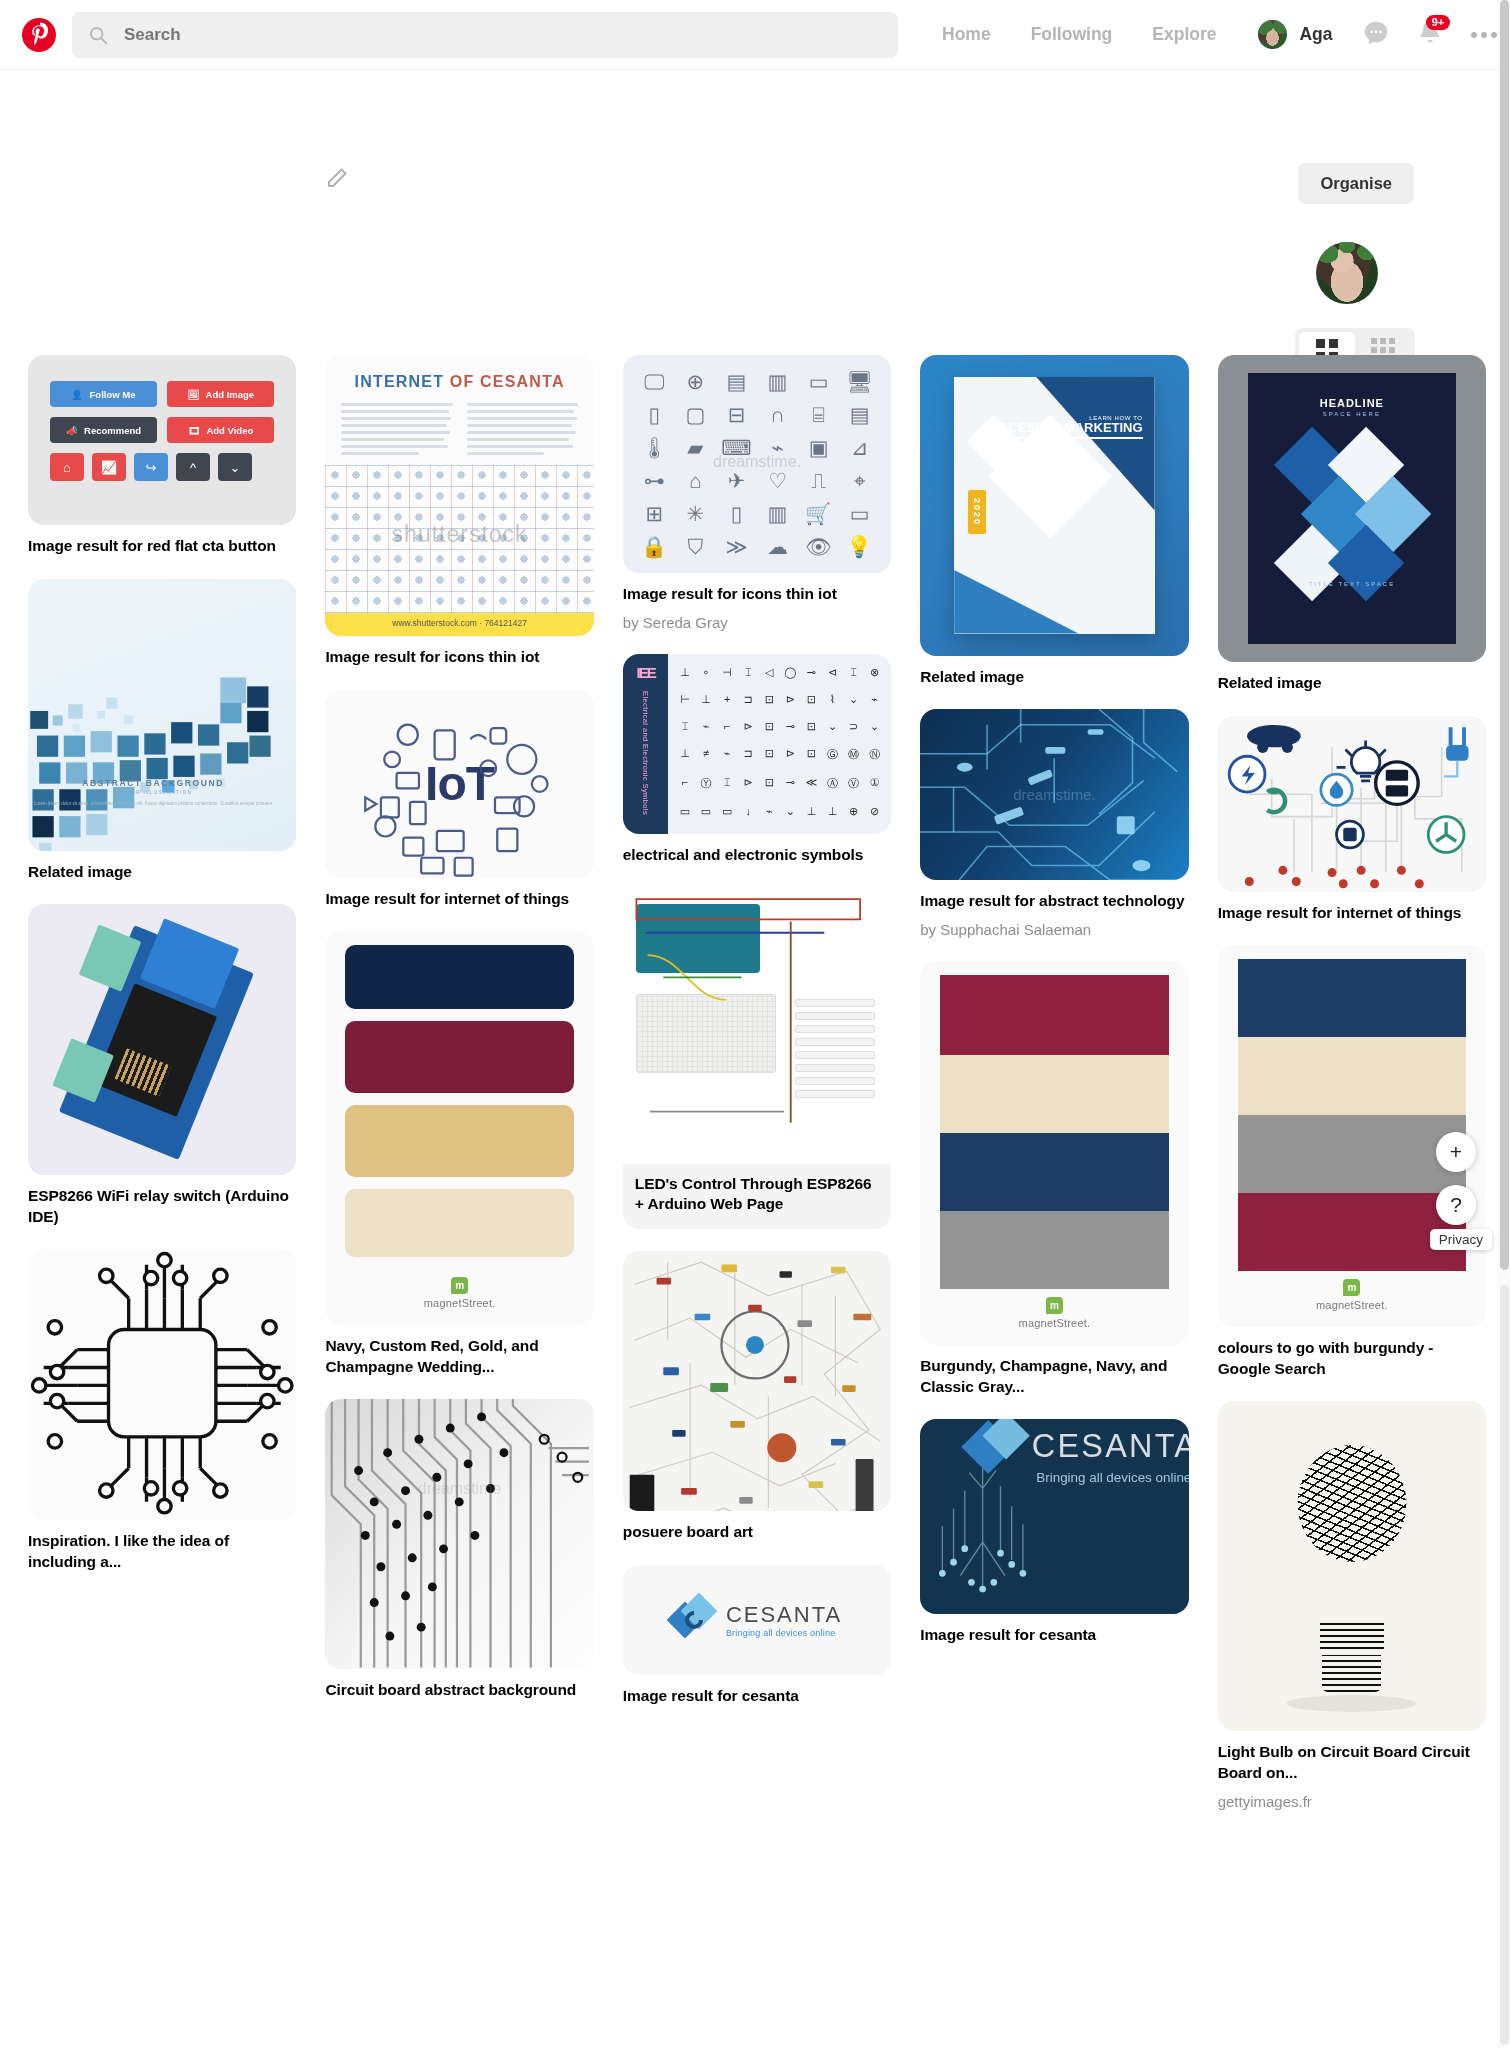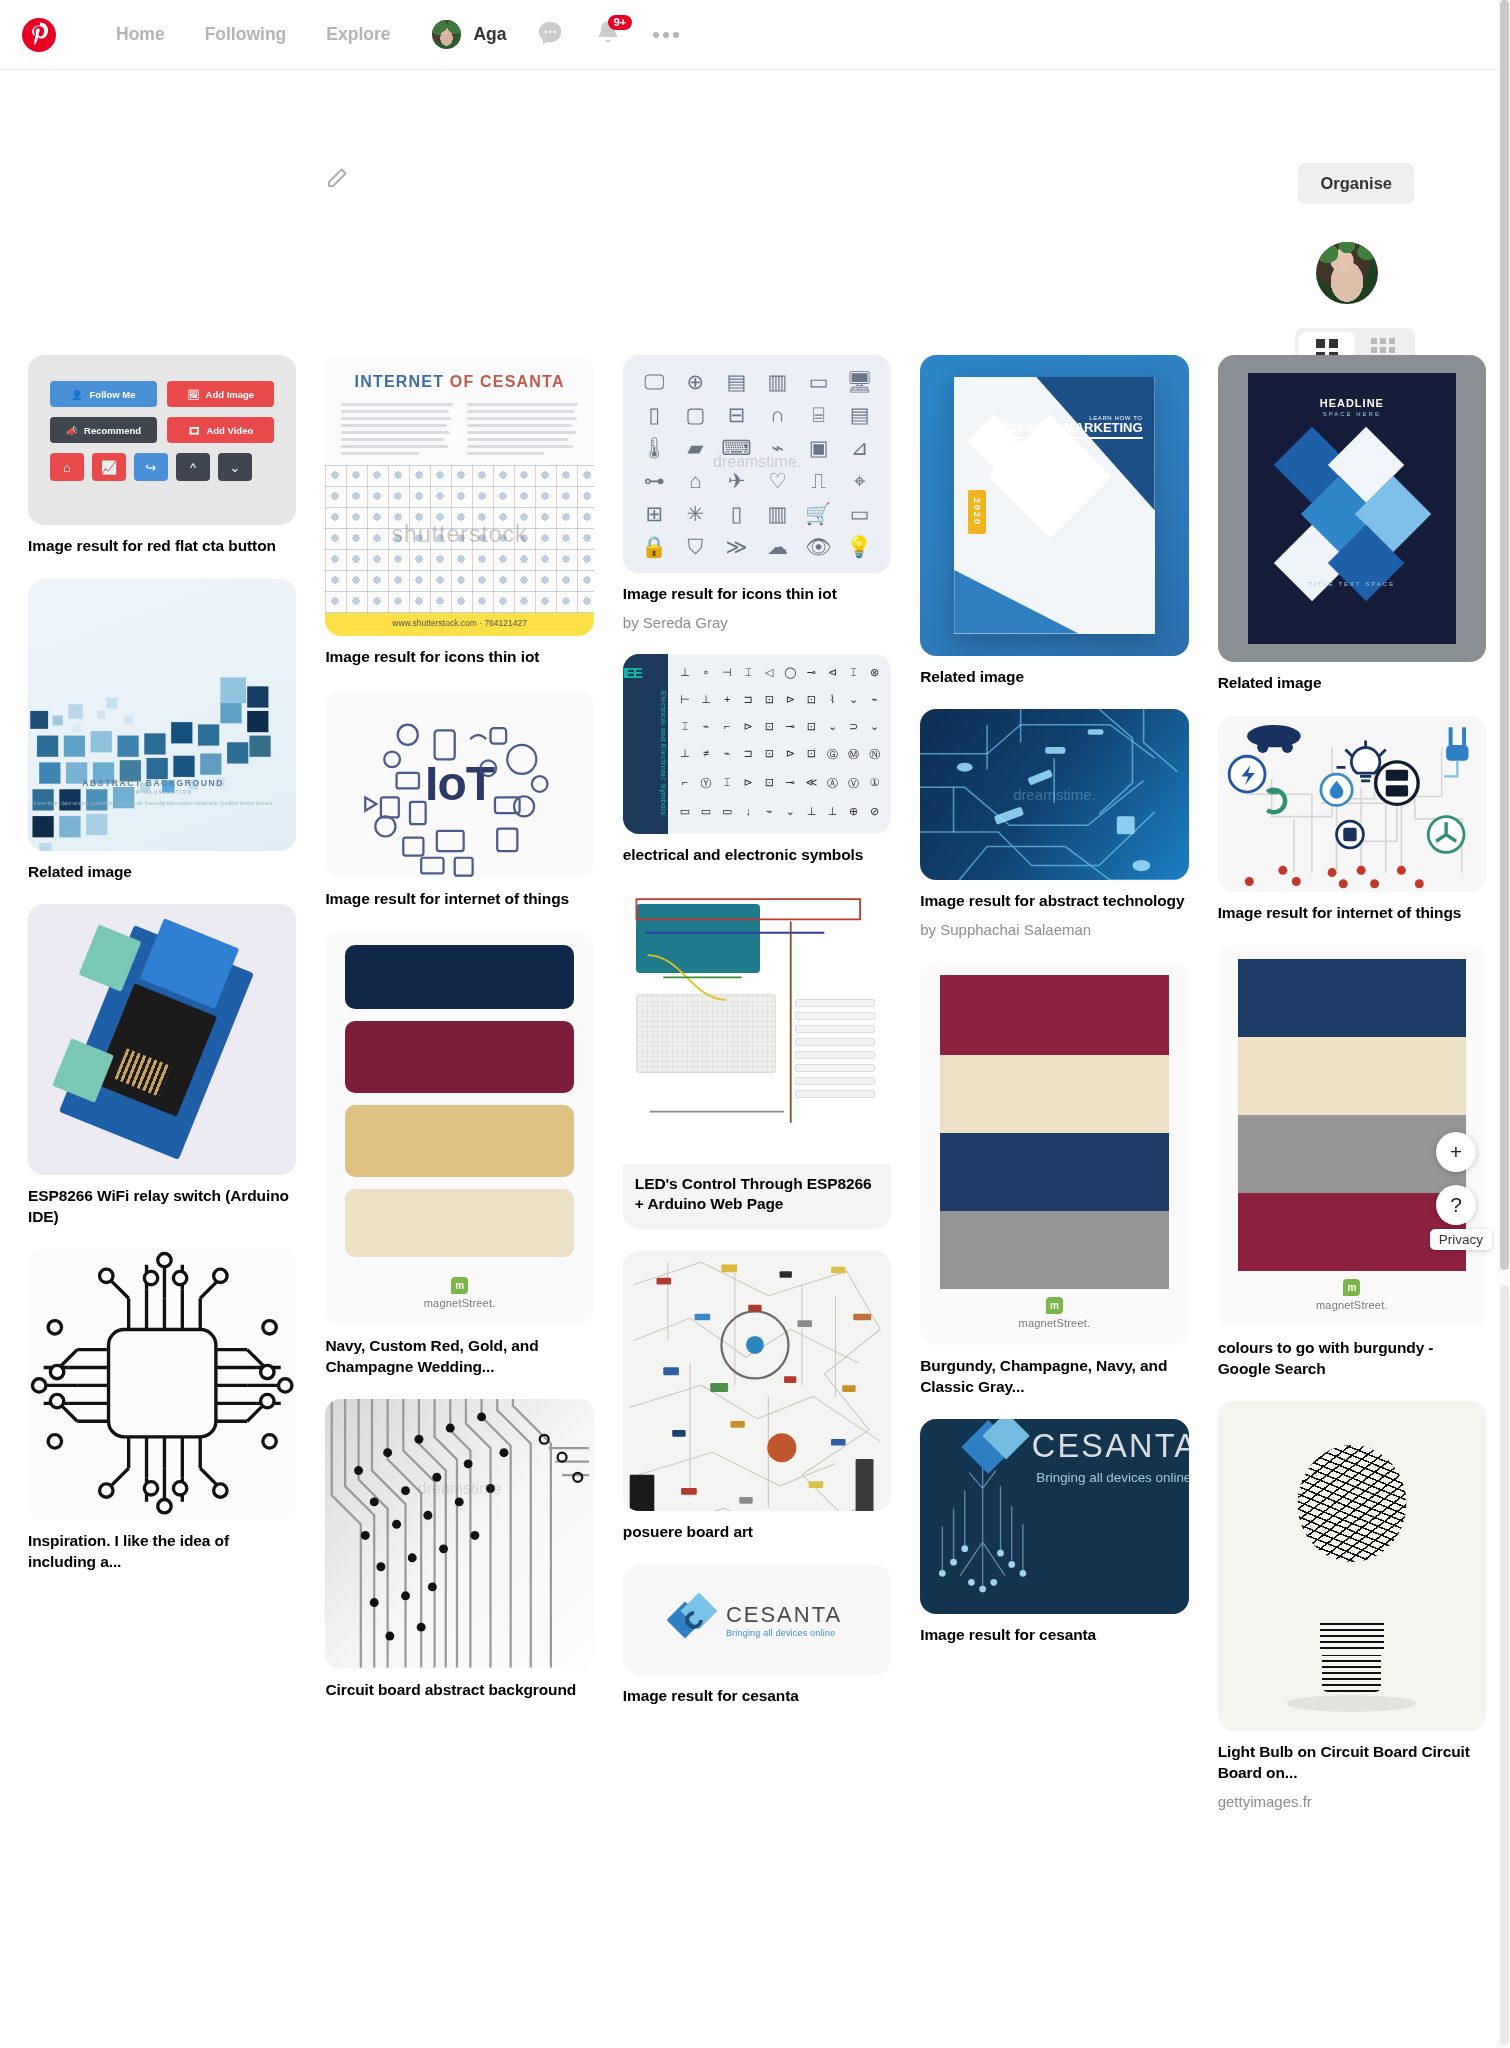--- a/index.html
+++ b/index.html
@@ -208,21 +208,21 @@
   .absq-cap .t{font-size:8.5px;letter-spacing:1.6px;color:#5f7d93;font-weight:700}
   .absq-cap .u{font-size:4.5px;letter-spacing:1.4px;color:#8aa5b8;margin-top:2px}
   .absq-cap .p{font-size:4.5px;color:#9db4c4;margin-top:5px;line-height:1.6}
 
   
   .iotcircle { background:#fafafa; height:100%; display:flex; align-items:center; justify-content:center; position:relative; }
   .iotcircle .word { font-size:48px; font-weight:700; color:#2b3a66; letter-spacing:-1px; }
 
   
   .ieee { display:flex; background:#eef2f7; height:100%; }
-  .ieee-side { width:17%; background:#1d3a5c; color:#14b8a6; display:flex; flex-direction:column; padding:10px 0; }
+  .ieee-side { width:17%; background:#1d3a5c; color:#f9a8d4; display:flex; flex-direction:column; align-items:center; padding:10px 0; }
   .ieee-side .logo3 { font-size:15px; font-weight:700; letter-spacing:-2px; }
   .ieee-side .vt { writing-mode:vertical-rl; font-size:7.5px; margin-top:10px; letter-spacing:.4px; }
   .ieee-grid { flex:1; padding:12px 8px; display:grid; grid-template-columns:repeat(10,1fr); gap:10px 4px; }
   .ieee-grid span { font-size:11px; color:#2a2a2a; text-align:center; }
 
   
   .circuit-tech { background:linear-gradient(125deg,#0d2f52 0%,#11406e 45%,#1b7fc4 100%); height:100%; position:relative; overflow:hidden; }
   .circuit-tech .wm { position:absolute; top:45%; left:0; right:0; text-align:center; color:rgba(190,225,255,.28); font-size:15px; }
 
   
@@ -310,20 +310,29 @@
 <body>
 
 <div class="header">
   <div class="logo">
     <svg width="34" height="34" viewBox="0 0 24 24">
         <circle cx="12" cy="12" r="12" fill="#e60023"></circle>
         <path d="M12.7 5.2c-3.6 0-5.5 2.4-5.5 4.6 0 1 .5 2.2 1.4 2.6.2.1.3 0 .3-.1l.2-.7c.1-.2 0-.3-.1-.4-.4-.5-.6-1.1-.6-1.7 0-2.2 1.6-3.6 3.9-3.6 2 0 3.3 1.2 3.3 3 0 2.3-1 4.2-2.6 4.2-.9 0-1.5-.7-1.3-1.6.3-1.1.8-2.2.8-3 0-.7-.4-1.3-1.2-1.3-.9 0-1.7 1-1.7 2.3 0 .9.3 1.4.3 1.4l-1.1 4.7c-.3 1.4-.1 3.1 0 3.3 0 .1.2.1.2 0 .1-.1 1.3-1.6 1.7-3.1l.6-2.4c.3.6 1.2 1.1 2.2 1.1 2.9 0 4.9-2.6 4.9-6.1 0-2.6-2.2-5.2-5.7-5.2z" fill="#fff"></path>
       </svg>
   </div>
 
+  <div class="searchbox">
+    <span class="search-icon">
+      <svg width="20" height="20" viewBox="0 0 24 24" fill="none" stroke="#767676" stroke-width="2.4">
+          <circle cx="10.5" cy="10.5" r="7"></circle>
+          <line x1="16" y1="16" x2="22" y2="22" stroke-linecap="round"></line>
+        </svg>
+    </span>
+    <input class="search-input" type="text" placeholder="Search" style="">
+  </div>
 
   <div class="navlinks">
     <div class="navlink">Home</div>
     <div class="navlink">Following</div>
     <div class="navlink">Explore</div>
   </div>
 
   <div class="user-chip">
     <div class="avatar-sm"></div>
     <span class="user-name">Aga</span>

